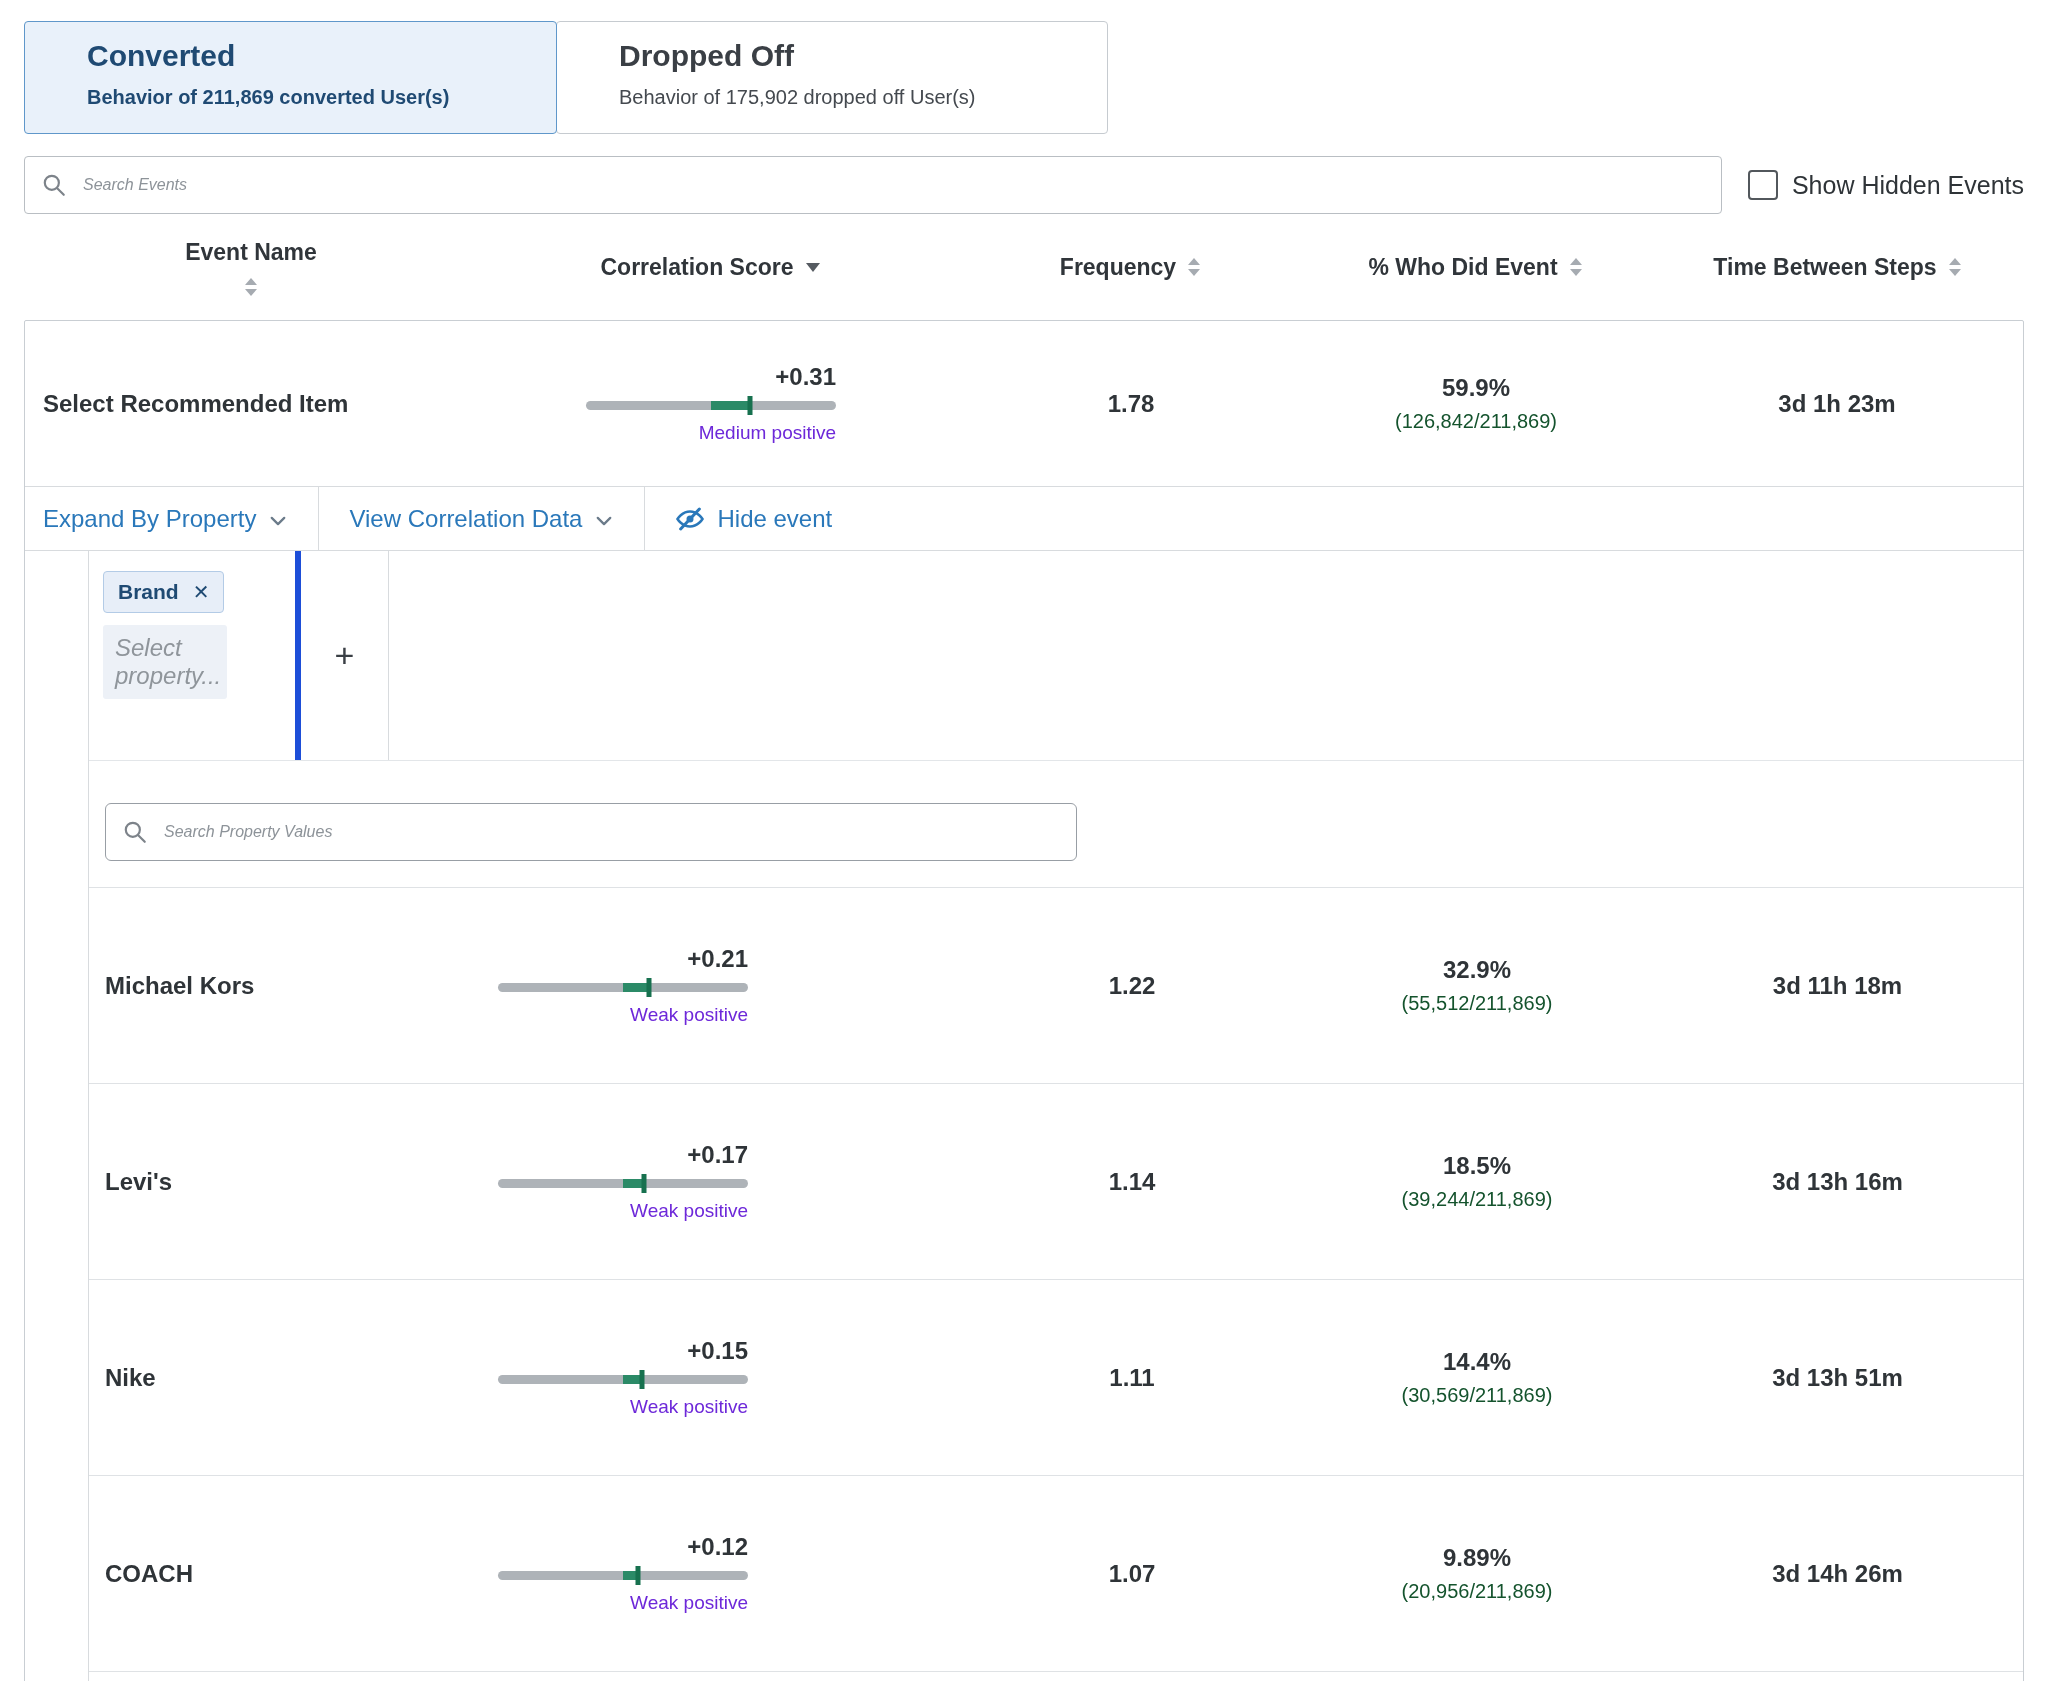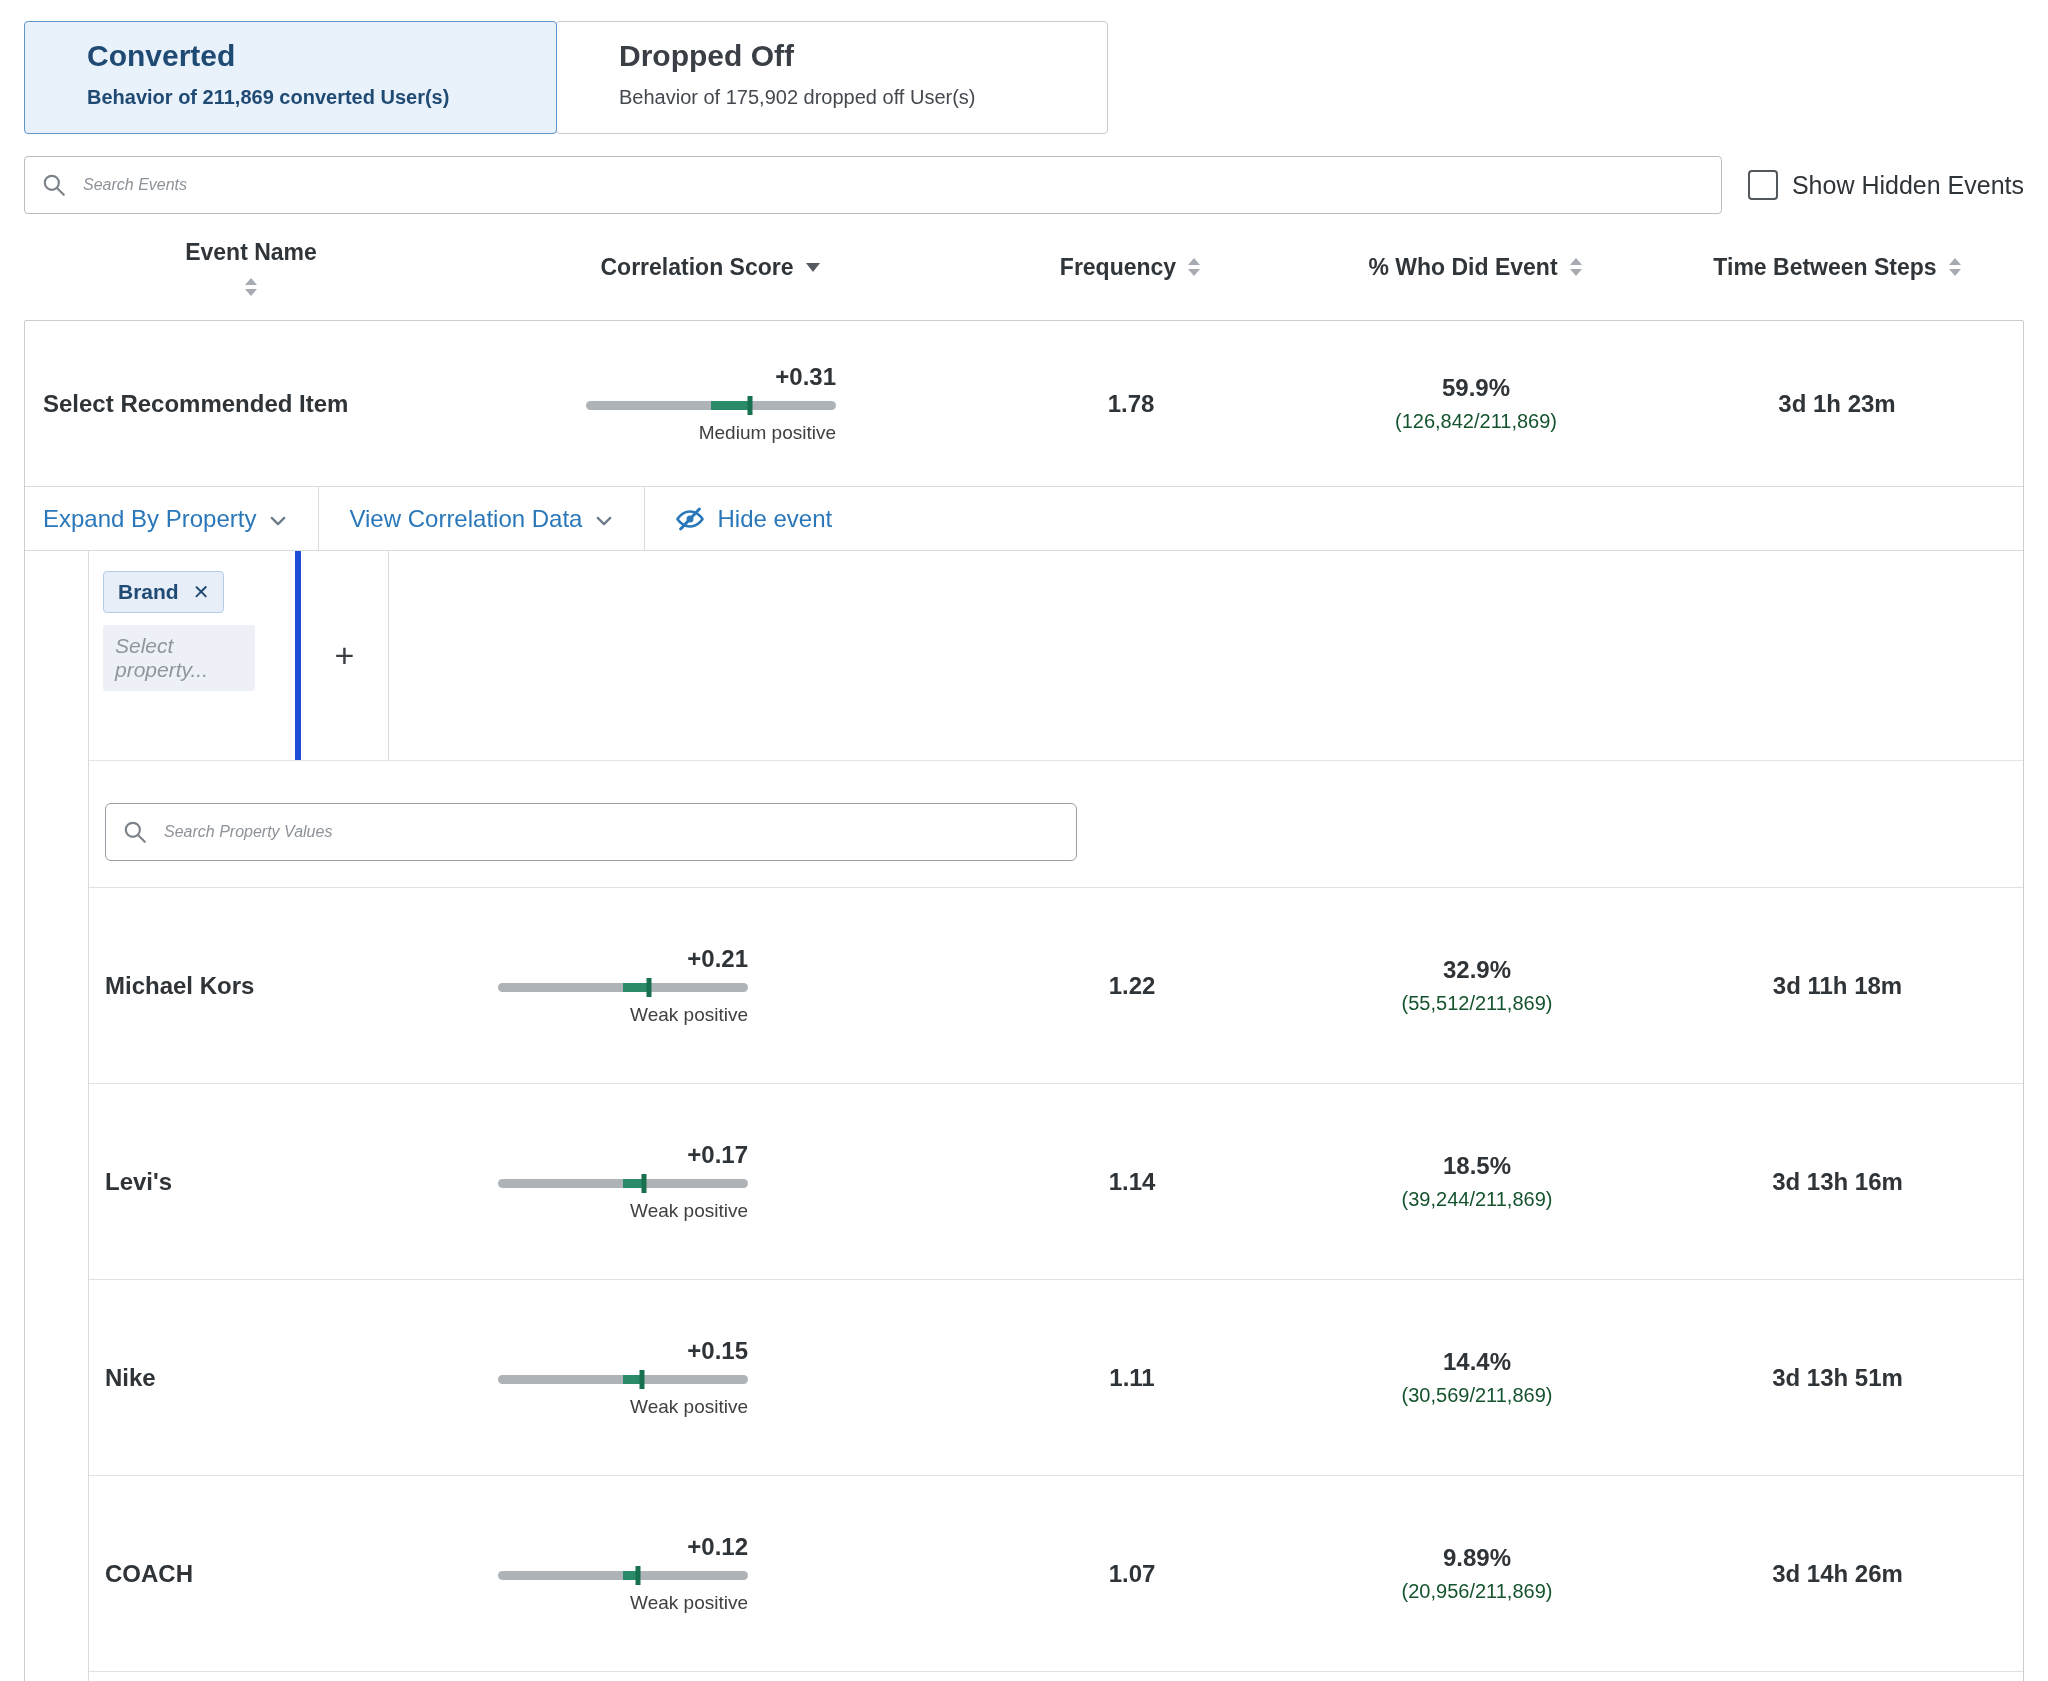--- a/index.html
+++ b/index.html
@@ -59,21 +59,21 @@
 
   
   .cell-corr { display:flex; justify-content:center; }
   .grid-panel .cell-corr { justify-content:flex-start; padding-left:36px; }
   .corr { width:250px; }
   .corr-score { text-align:right; font-size:24px; font-weight:700; }
   .corr-bar { position:relative; height:21px; margin:4px 0 6px; }
   .corr-track { position:absolute; left:0; right:0; top:6px; height:9px; border-radius:5px; background:#aeb3b8; }
   .corr-fill  { position:absolute; left:50%; top:6px; height:9px; background:#2b8a67; }
   .corr-tick  { position:absolute; top:1px; width:5px; height:19px; background:#17714f; transform:translateX(-50%); }
-  .corr-strength { text-align:right; font-size:19px; color:#404040; }
+  .corr-strength { text-align:right; font-size:19px; color:#6d28d9; }
 
   
   .action-bar { display:flex; border-top:1px solid #d8dbde; height:64px; }
   .action { display:flex; align-items:center; gap:12px; padding:0 30px;
             border-right:1px solid #d8dbde; color:#2a78ba; font-size:24px; cursor:pointer; }
   .action--first { padding-left:18px; }
   .action--last { border-right:none; }
   .chev { color:#6b7b8a; display:inline-flex; margin-top:4px; }
 
   
@@ -81,22 +81,22 @@
   .prop-panel { margin-left:63px; border-left:1px solid #d8dbde; }
   .prop-strip { display:flex; height:210px; border-bottom:1px solid #e3e6e9; }
   .prop-cell--selector { width:212px; border-right:6px solid #1d4ed8; padding:20px 14px; }
   .prop-cell--add { width:88px; border-right:1px solid #d8dbde; display:flex;
                     align-items:center; justify-content:center; font-size:34px;
                     color:#3a3f45; cursor:pointer; }
   .chip { display:inline-flex; align-items:center; gap:14px; background:#e7eef8;
           border:1px solid #b3cbe6; border-radius:4px; padding:8px 14px;
           font-size:21px; font-weight:700; color:#1f4a73; cursor:pointer; }
   .chip-x { font-size:20px; font-weight:700; cursor:pointer; }
-  .select-prop { margin-top:12px; width:152px; background:#edf1f7; border-radius:3px;
-                 padding:9px 12px; font-size:21px; font-style:italic; color:#8f959b; cursor:text; }
+  .select-prop { margin-top:12px; width:124px; background:#edf1f7; border-radius:3px;
+                 padding:9px 12px; font-size:24px; font-style:italic; color:#8f959b; cursor:text; }
   .prop-search { padding:42px 0 0 16px; height:126px; }
   .search-box--values { width:972px; border-color:#989ea5; border-radius:6px; }
   .prop-row { border-top:1px solid #dfe2e5; height:196px; }
   .prop-name { font-size:24px; font-weight:700; padding-left:16px; }
   .prop-row-stub { border-top:1px solid #dfe2e5; height:40px; }
 </style>
 </head>
 <body>
 
 <div class="page">

